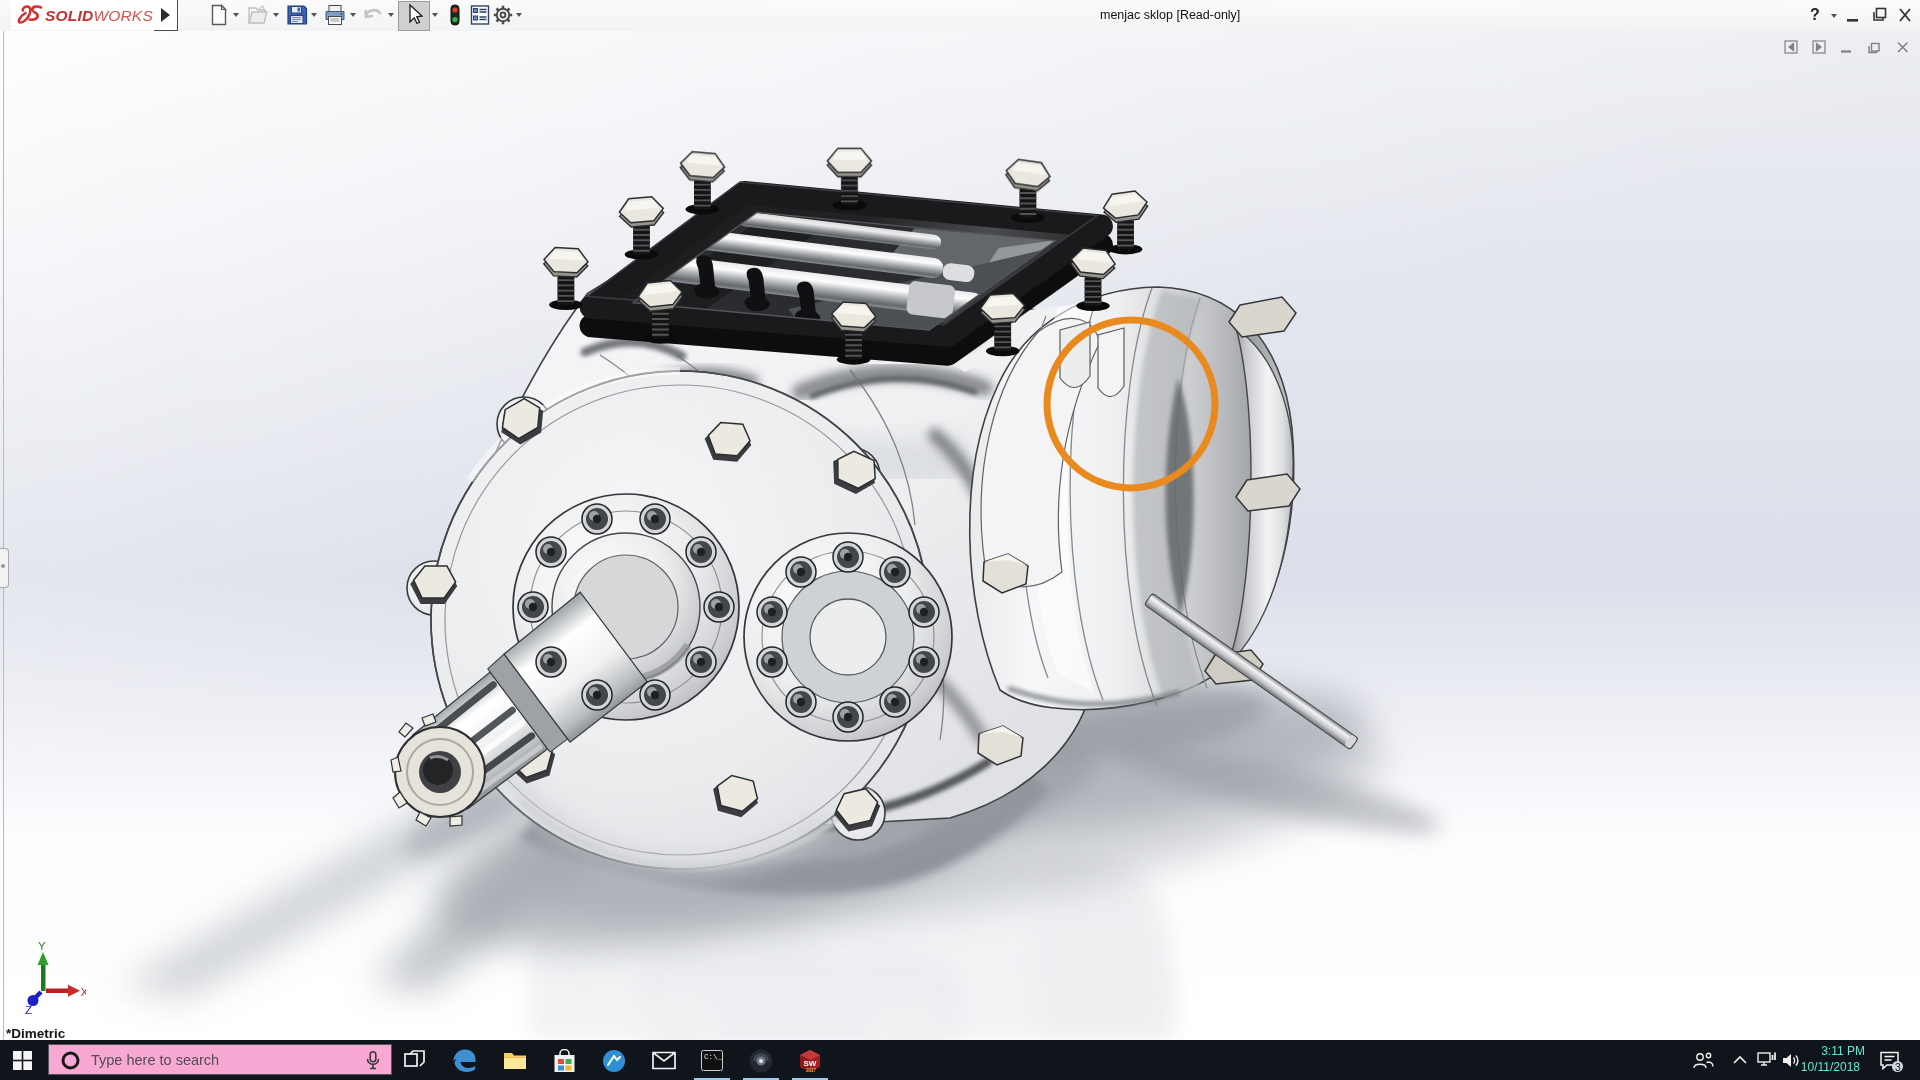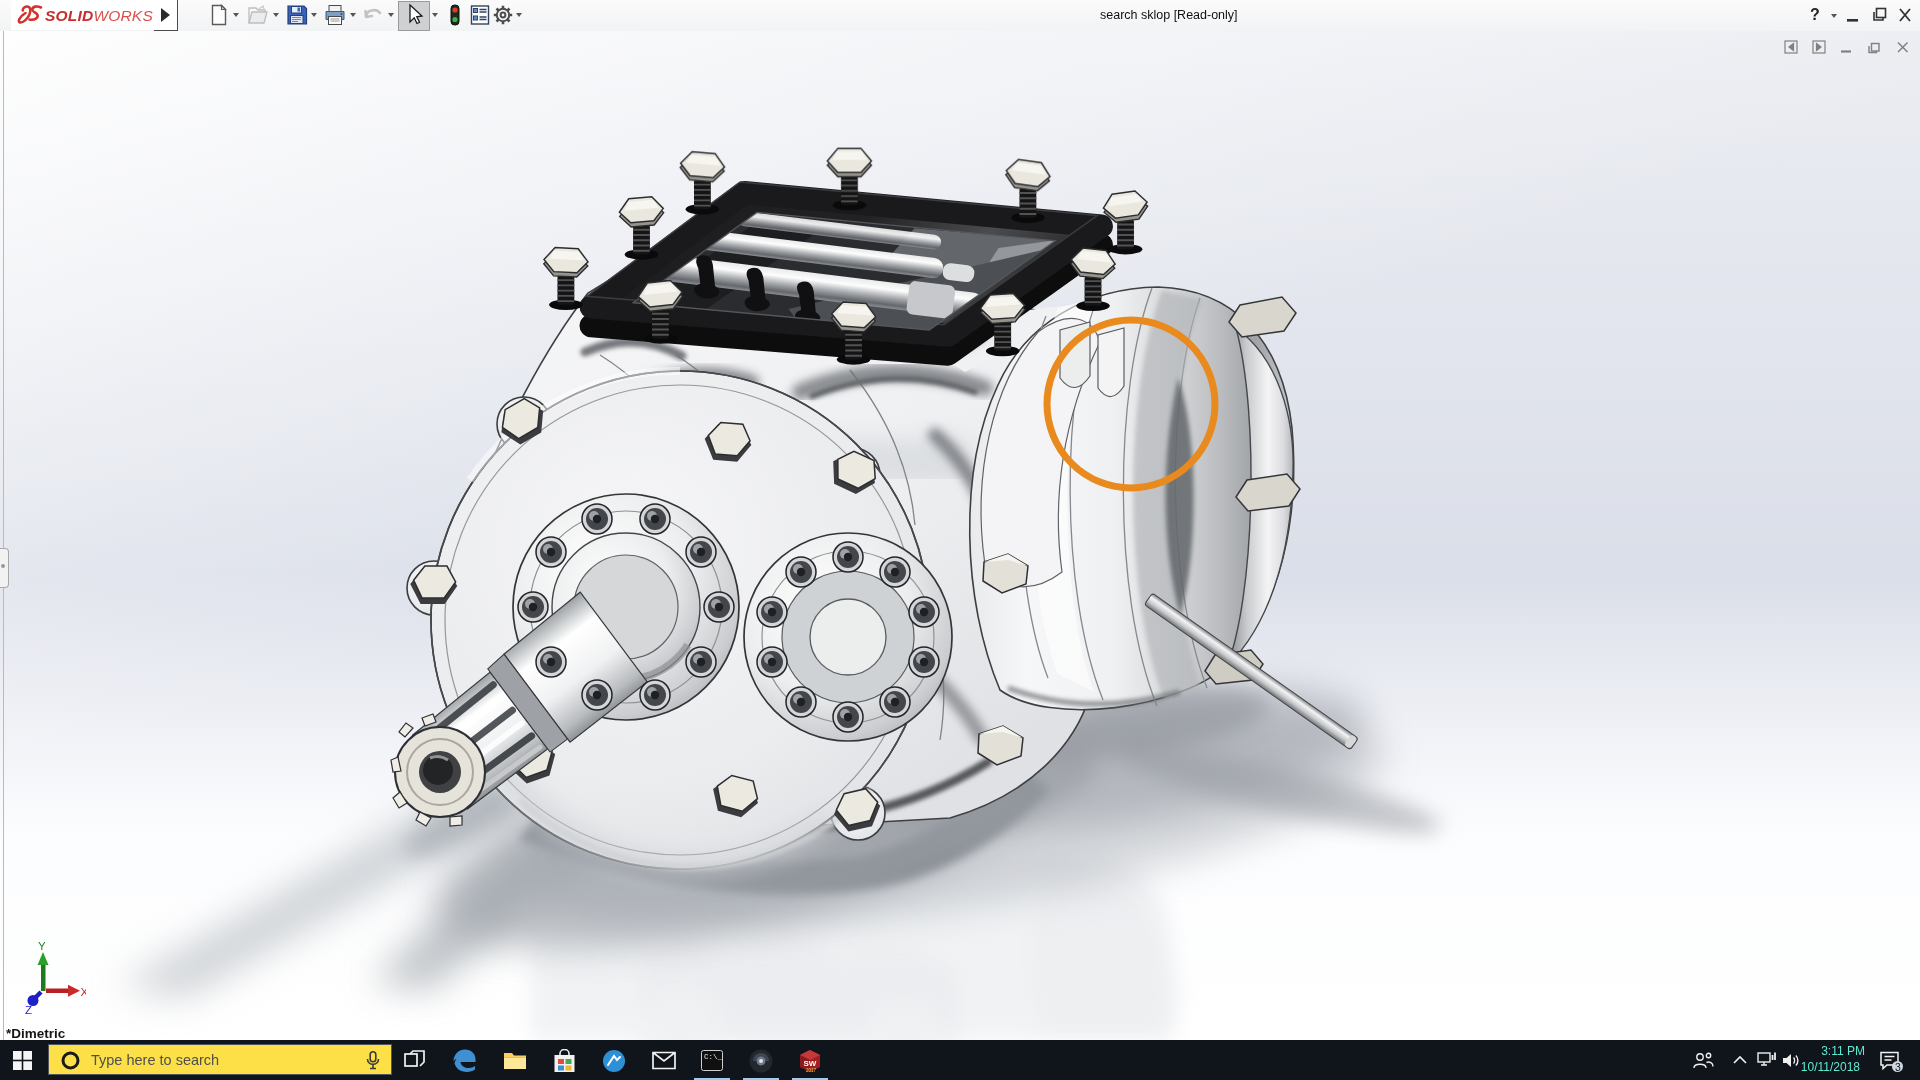--- a/index.html
+++ b/index.html
@@ -23,21 +23,21 @@
       linear-gradient(160deg, rgba(255,255,255,0.95) 0%, rgba(255,255,255,0.45) 22%, rgba(255,255,255,0) 45%),
       linear-gradient(180deg,#ebedf2 0%, #e2e5ed 30%, #dbdfe9 54%, #f1f2f7 70%, #fcfdfe 80%, #ffffff 100%);}
   #vline{position:absolute;left:3px;top:0;width:1px;height:1009px;background:#b9babc;}
   #paneltab{position:absolute;left:0px;top:517px;width:8px;height:38px;background:#f2f2f2;
     border:1px solid #a8a8a8;border-left:none;border-radius:0 4px 4px 0;}
   #paneltab:after{content:"";position:absolute;left:1px;top:15px;width:4px;height:4px;
     border-radius:50%;background:#9a9a9a;}
   #dimetric{position:absolute;left:6px;top:995px;font-size:13.5px;font-weight:bold;color:#151515;}
   #docbtns{position:absolute;left:1784px;top:10px;}
   #taskbar{position:absolute;left:0;top:1040px;width:1920px;height:40px;background:#10141b;}
-  #searchbox{position:absolute;left:48px;top:4px;width:344px;height:31px;background:#fde047;
+  #searchbox{position:absolute;left:48px;top:4px;width:344px;height:31px;background:#f9a8d4;
     border:1px solid #50555c;box-sizing:border-box;}
   #searchtext{position:absolute;left:42px;top:7px;font-size:14.5px;color:#4f4f4f;}
   .tray-time{position:absolute;color:#5eead4;font-size:12px;text-align:right;width:70px;}
 </style>
 </head>
 <body>
 
 <div id="titlebar">
   <div id="logo">
     <svg width="143" height="30" viewBox="0 0 143 30">
@@ -113,21 +113,21 @@
       <g fill="none" stroke="#4c4c4c" stroke-width="2">
         <circle cx="11" cy="11" r="6.2"></circle>
         <circle cx="11" cy="11" r="2.4"></circle>
         <g stroke-width="2.6">
           <path d="M11 1.8 v3 M11 17.2 v3 M1.8 11 h3 M17.2 11 h3 M4.5 4.5 l2.1 2.1 M15.4 15.4 l2.1 2.1 M17.5 4.5 l-2.1 2.1 M6.6 15.4 l-2.1 2.1"></path>
         </g>
       </g>
     </svg>
   <div class="dd" style="left:516px"></div>
 
-  <div id="title-text">search sklop [Read-only]</div>
+  <div id="title-text">menjac sklop [Read-only]</div>
   <div class="winbtn" style="left:1806px;width:18px;font-size:16px;font-weight:bold;color:#222;">?</div>
   <div class="dd" style="left:1831px;top:14px"></div>
   <svg class="winbtn" style="left:1845px;width:16px" viewBox="0 0 16 30">
       <rect x="2" y="19" width="11" height="2.6" fill="#333"></rect>
     </svg>
   <svg class="winbtn" style="left:1871px;width:18px" viewBox="0 0 18 30">
       <rect x="5.5" y="8.5" width="9" height="9" fill="none" stroke="#333" stroke-width="1.6"></rect>
       <path d="M3 12 v8 h9 v-2" fill="none" stroke="#333" stroke-width="1.6"></path>
     </svg>
   <svg class="winbtn" style="left:1896px;width:18px" viewBox="0 0 18 30">

